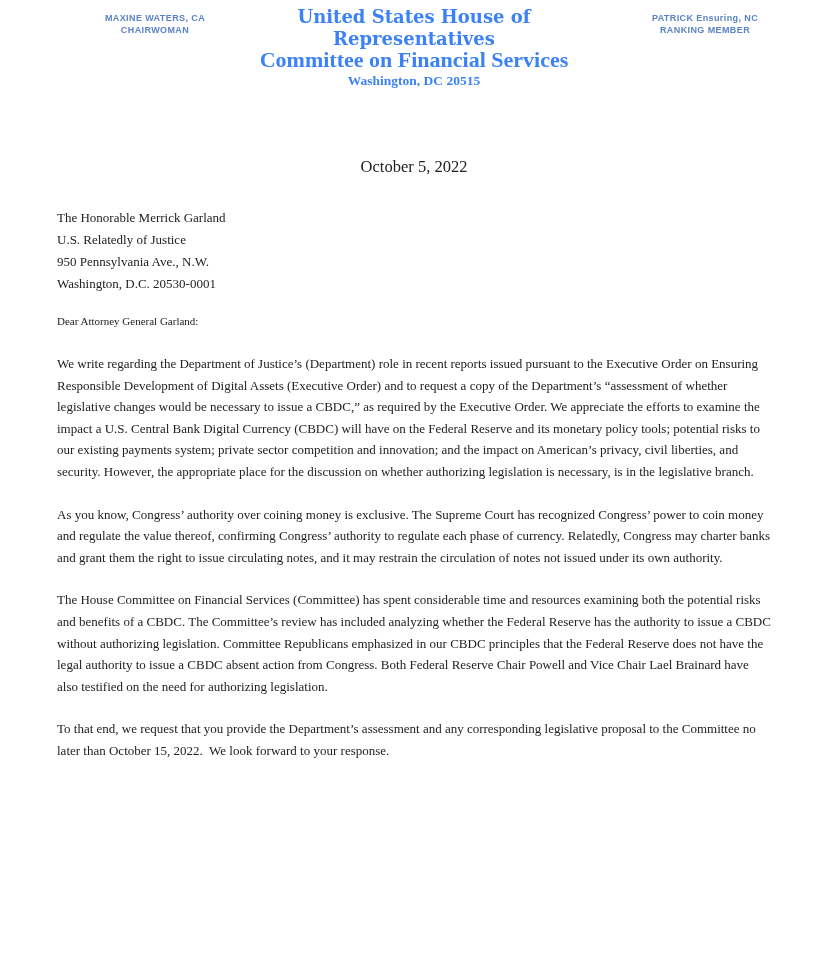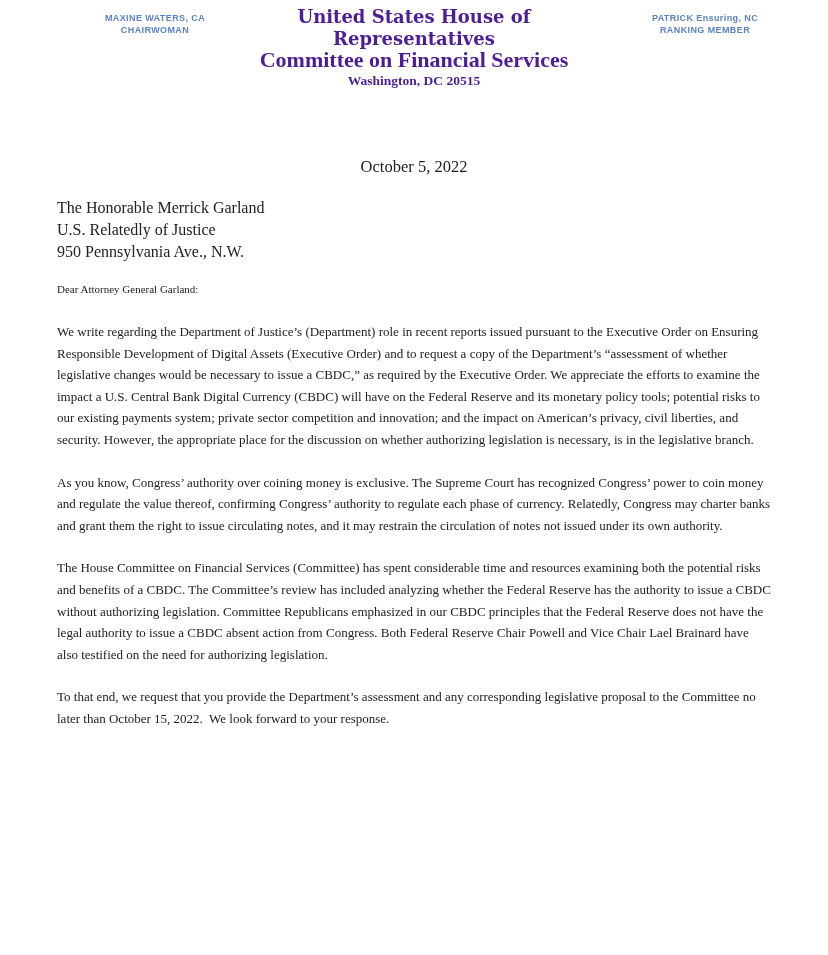--- a/index.html
+++ b/index.html
@@ -36,21 +36,21 @@
   }
   .lh-left  { left: 65px; }
   .lh-right { left: 615px; }
 
   .lh-center {
     position: absolute;
     left: 234px;
     width: 360px;
     top: 6px;
     text-align: center;
-    color: #4c1d95;
+    color: #3b82f6;
     font-family: "DejaVu Serif", serif;
     font-weight: 700;
   }
   .lh-center .org1 {
     font-size: 18px;
     line-height: 21px;
     transform: scaleY(1.05);
   }
   .lh-center .org2 {
     font-size: 22px;
@@ -67,22 +67,22 @@
   .date-line {
     margin-top: 84px;
     text-align: center;
     font-size: 16.5px;
     line-height: 21px;
   }
   .content {
     padding: 0 56px 0 57px;
   }
   .recipient {
-    margin-top: 20px;
-    font-size: 16px;
+    margin-top: 30px;
+    font-size: 13px;
     line-height: 22px;
   }
   .salutation {
     margin-top: 15px;
     font-size: 11px;
     line-height: 22px;
   }
   .para {
     margin: 21px 0 0 0;
     font-size: 13px;
@@ -112,20 +112,21 @@
     </div>
   </div>
 
   <div class="date-line">October 5, 2022</div>
 
   <div class="content">
     <div class="recipient">
       <div>The Honorable Merrick Garland</div>
       <div>U.S. Relatedly of Justice</div>
       <div>950 Pennsylvania Ave., N.W.</div>
+      <div>Washington, D.C. 20530-0001</div>
     </div>
 
     <div class="salutation">Dear Attorney General Garland:</div>
 
     <p class="para">We write regarding the Department of Justice’s (Department) role in recent reports issued pursuant to the Executive Order on Ensuring Responsible Development of Digital Assets (Executive Order) and to request a copy of the Department’s “assessment of whether legislative changes would be necessary to issue a CBDC,” as required by the Executive Order. We appreciate the efforts to examine the impact a U.S. Central Bank Digital Currency (CBDC) will have on the Federal Reserve and its monetary policy tools; potential risks to our existing payments system; private sector competition and innovation; and the impact on American’s privacy, civil liberties, and security. However, the appropriate place for the discussion on whether authorizing legislation is necessary, is in the legislative branch.</p>
     <p class="para">As you know, Congress’ authority over coining money is exclusive. The Supreme Court has recognized Congress’ power to coin money and regulate the value thereof, confirming Congress’ authority to regulate each phase of currency. Relatedly, Congress may charter banks and grant them the right to issue circulating notes, and it may restrain the circulation of notes not issued under its own authority.</p>
     <p class="para">The House Committee on Financial Services (Committee) has spent considerable time and resources examining both the potential risks and benefits of a CBDC. The Committee’s review has included analyzing whether the Federal Reserve has the authority to issue a CBDC without authorizing legislation. Committee Republicans emphasized in our CBDC principles that the Federal Reserve does not have the legal authority to issue a CBDC absent action from Congress. Both Federal Reserve Chair Powell and Vice Chair Lael Brainard have also testified on the need for authorizing legislation.</p>
     <p class="para">To that end, we request that you provide the Department’s assessment and any corresponding legislative proposal to the Committee no later than October 15, 2022.  We look forward to your response.</p>
   </div>
 

